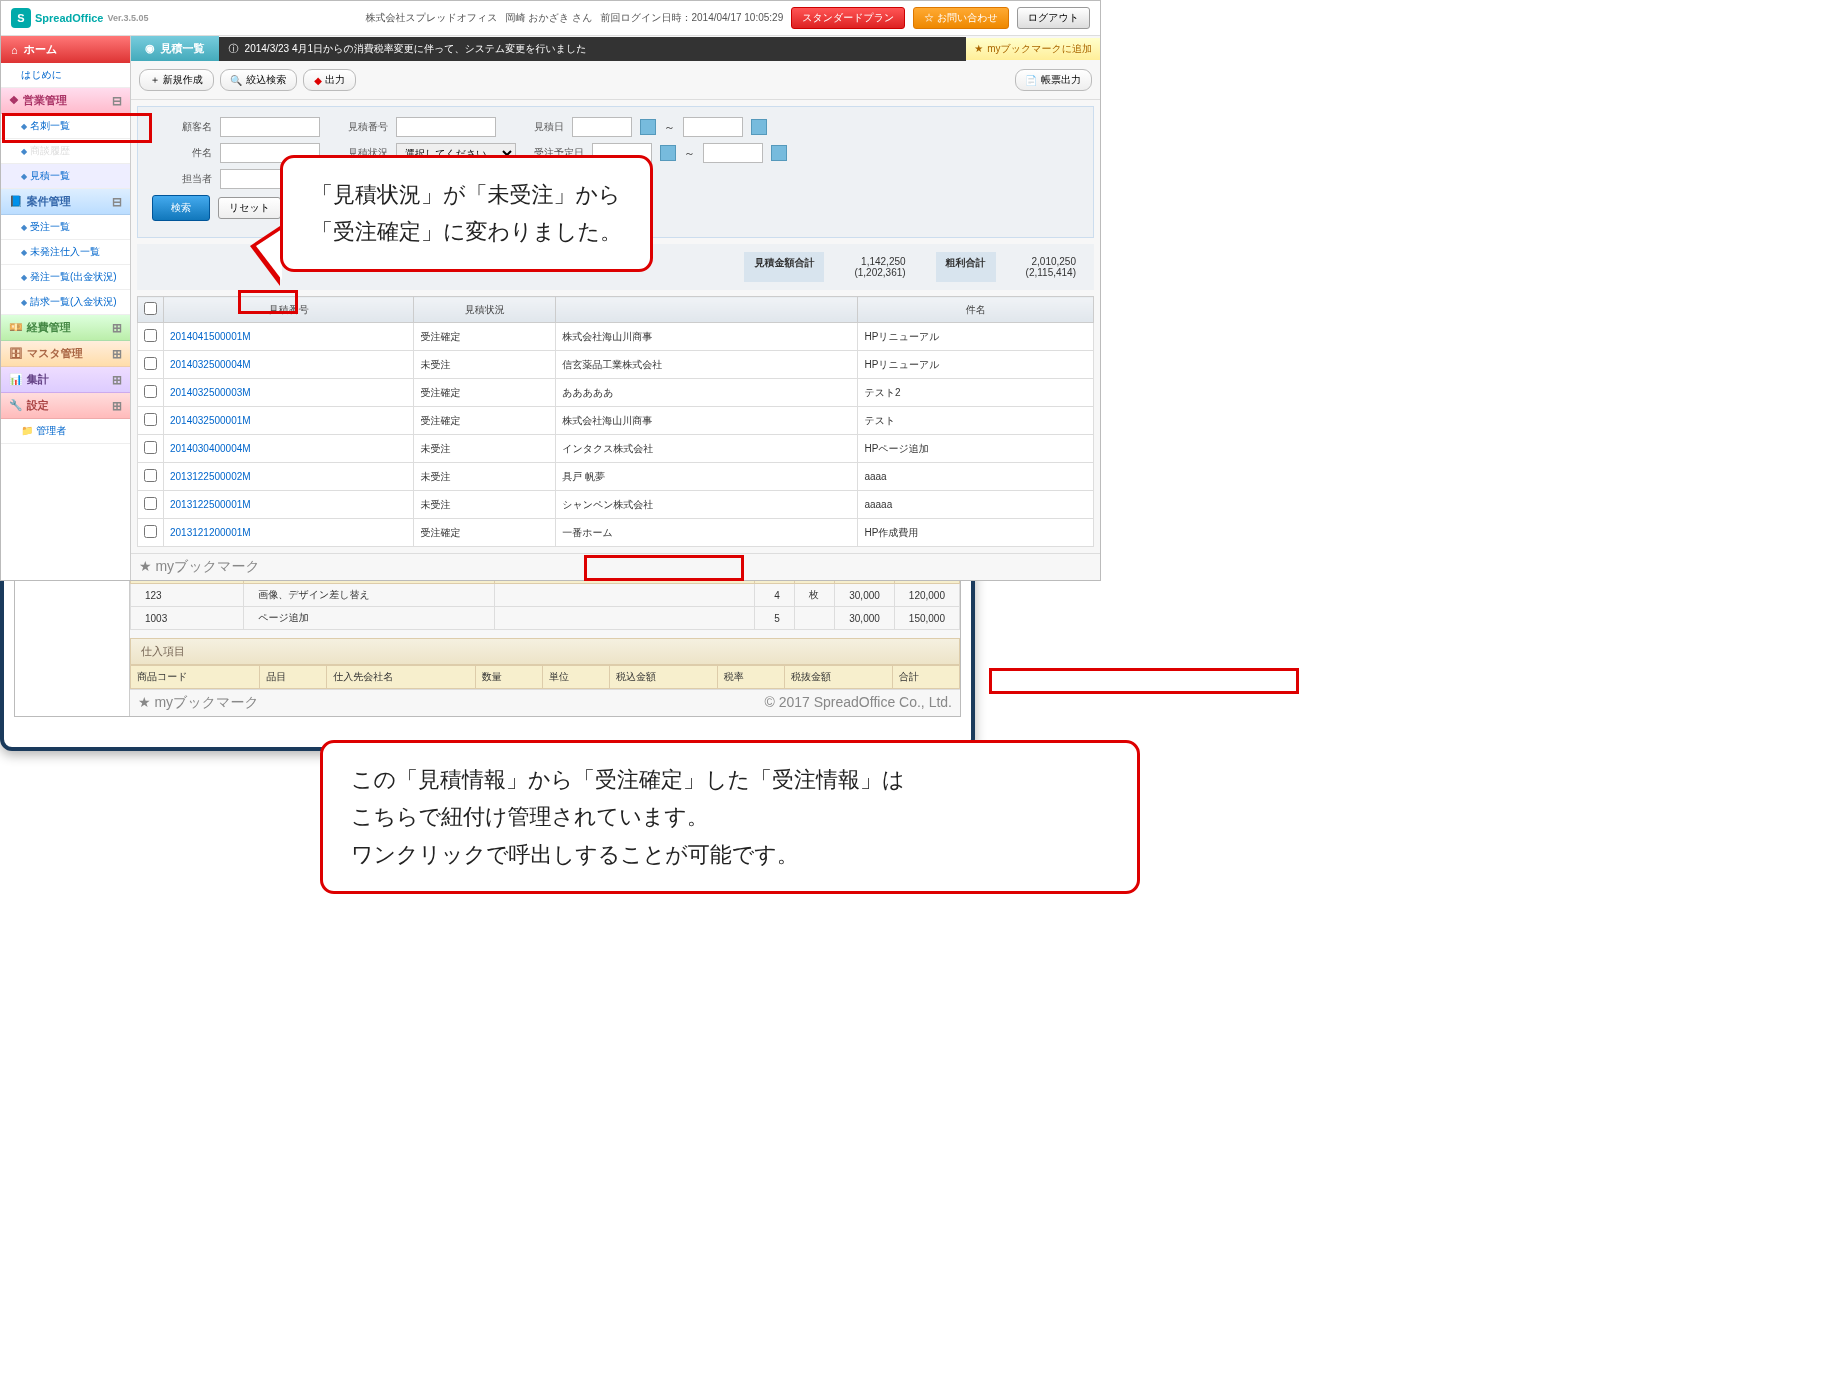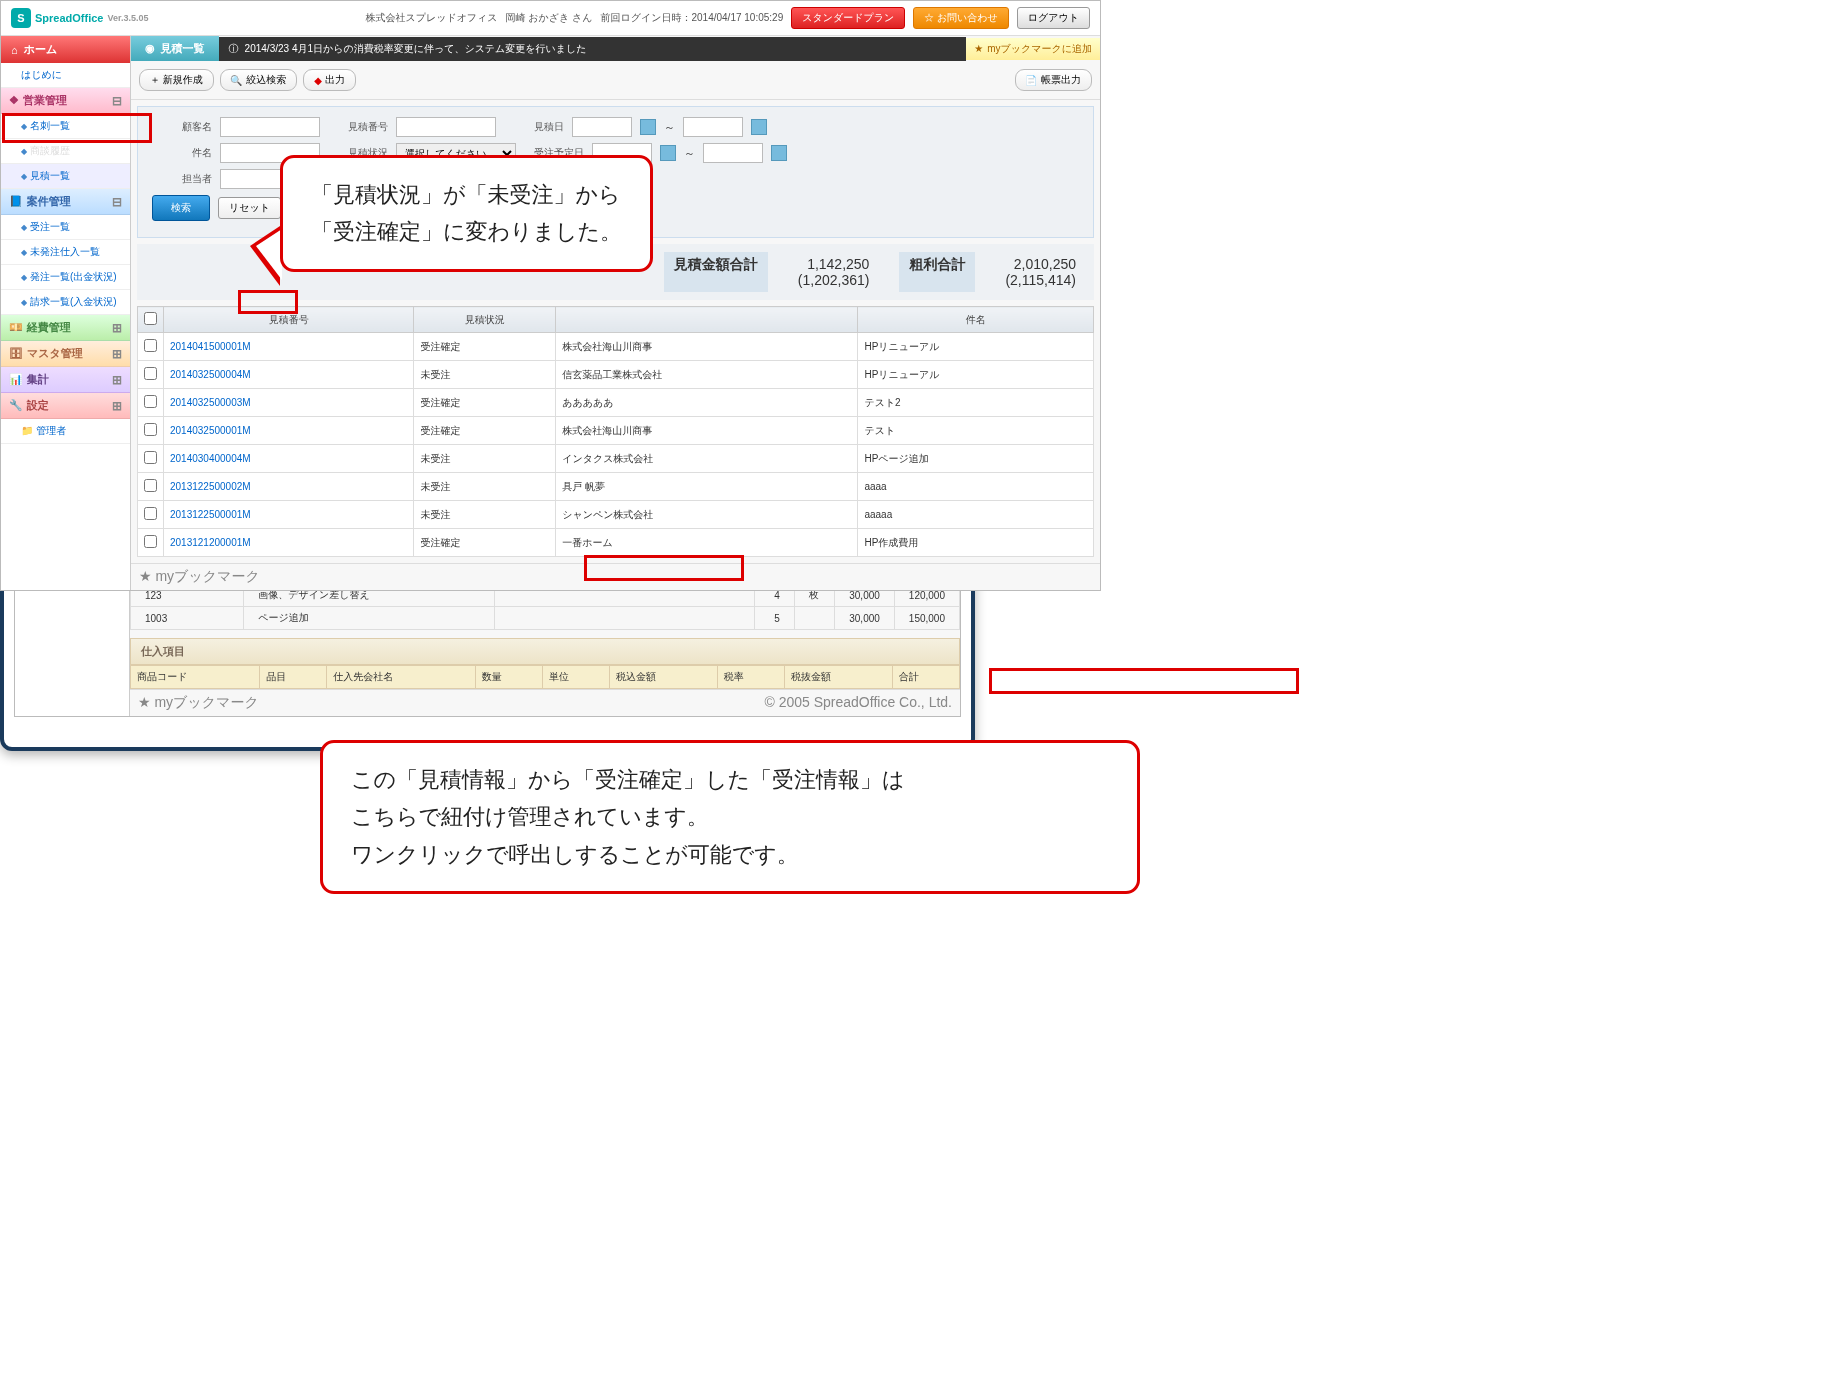--- a/index.html
+++ b/index.html
@@ -35,39 +35,39 @@
 .title-badge{background:linear-gradient(#7cd,#4ab);color:#fff;padding:5px 14px;display:flex;align-items:center;gap:6px;font-weight:bold}
 .notice{flex:1;background:#333;color:#fff;padding:5px 10px;font-size:10px;display:flex;align-items:center;gap:6px}
 .bookmark{background:linear-gradient(#ffc,#fe9);padding:4px 8px;color:#a60;font-size:10px;display:flex;align-items:center;gap:4px}
 .toolbar{display:flex;gap:6px;padding:8px;border-bottom:1px solid #ddd;align-items:center}
 .tb-btn{padding:3px 10px;border:1px solid #bbb;background:linear-gradient(#fff,#eee);border-radius:9px;font-size:10px;cursor:pointer;display:flex;align-items:center;gap:3px}
 .search-panel{background:#eef1f4;padding:10px 14px;border:1px solid #cde;margin:6px}
 .search-row{display:flex;align-items:center;gap:8px;margin-bottom:6px}
 .search-row label{width:60px;text-align:right;color:#555;font-size:10px}
 .search-row input,.search-row select{border:1px solid #bbb;padding:2px 4px;font-size:10px;height:20px}
 .cal{width:16px;height:16px;background:#7bd;display:inline-block;border:1px solid #59b}
-.totals{background:#eef1f4;padding:8px;display:flex;justify-content:flex-end;gap:20px;font-size:14px;margin:0 6px}
+.totals{background:#eef1f4;padding:8px;display:flex;justify-content:flex-end;gap:20px;font-size:10px;margin:0 6px}
 .totals .tlabel{background:#d8e4ee;padding:4px 10px;font-weight:bold}
 .totals .tval{padding:4px 10px;text-align:right}
 table.grid{width:calc(100% - 12px);margin:6px;border-collapse:collapse;background:#fff;font-size:10px}
 table.grid th{background:linear-gradient(#f0f3f6,#e0e6ec);border:1px solid #ccc;padding:5px 6px;font-weight:normal;color:#444}
 table.grid td{border:1px solid #ddd;padding:6px;color:#333}
 table.grid td a{color:#06c;text-decoration:none}
 .red-box{position:absolute;border:3px solid #d00;pointer-events:none;z-index:10}
 .callout{position:absolute;background:#fff;border:3px solid #d00;border-radius:14px;padding:18px 28px;font-size:22px;color:#222;z-index:20;line-height:1.7}
 .callout::after{content:"";position:absolute;width:0;height:0}
 .detail-title{text-align:center;font-size:28px;padding:22px 0;color:#222}
 .detail-panel{background:#fff;margin:6px;border:1px solid #ddd}
 .detail-header{display:flex;padding:8px;border-bottom:1px solid #ddd;gap:30px;font-size:10px}
 .detail-header .dh-label{color:#666;font-weight:bold}
 .detail-header .dh-vals{text-align:right;line-height:1.4}
 .detail-table{width:100%;border-collapse:collapse;font-size:10px}
 .detail-table th{background:#e7edf3;border:1px solid #ccc;padding:5px 8px;text-align:left;font-weight:normal;color:#555;width:70px}
 .detail-table td{border:1px solid #ddd;padding:5px 8px}
-.sec-head{background:linear-gradient(#f5f0e0,#ede4c8);padding:5px 10px;font-weight:bold;color:#765;border:1px solid #dca;margin:8px 0 0 0}
+.sec-head{background:linear-gradient(#f5f0e0,#ede4c8);padding:5px 10px;font-weight:normal;color:#765;border:1px solid #dca;margin:8px 0 0 0}
 .item-table{width:100%;border-collapse:collapse;font-size:10px}
 .item-table th{background:#f7efcd;border:1px solid #dca;padding:4px 6px;font-weight:normal;text-align:left}
 .item-table td{border:1px solid #ddd;padding:4px 14px}
 .footer-bm{padding:4px 8px;color:#888;font-size:14px;border-top:1px solid #ddd;display:flex;justify-content:space-between}
 .home-icon{color:#fff}
 .side-bullet{color:#48c;font-size:8px}
 
 .tail1{position:absolute;left:250px;top:226px;width:40px;height:60px;z-index:19}
 .tail1::before{content:"";position:absolute;border-right:30px solid #d00;border-top:20px solid transparent;border-bottom:40px solid transparent;left:0;top:0}
 .tail1::after{content:"";position:absolute;border-right:26px solid #fff;border-top:17px solid transparent;border-bottom:34px solid transparent;left:6px;top:3px}
@@ -489,21 +489,21 @@
           <th>税込金額</th>
           <th>税率</th>
           <th>税抜金額</th>
           <th>合計</th>
         </tr>
       </tbody>
           </table>
 
       <div class="footer-bm">
             <span>★ <span>myブックマーク</span></span>
-            <span>© 2005 SpreadOffice Co., Ltd.</span>
+            <span>© 2017 SpreadOffice Co., Ltd.</span>
           </div>
     </div>
   </div>
   </div>
 </div>
 
 <div class="red-box" style="left:584px;top:555px;width:160px;height:26px"></div>
 <div class="red-box" style="left:989px;top:668px;width:310px;height:26px"></div>
 
 <div class="callout" style="left:320px;top:740px;width:820px;white-space:pre-line">この「見積情報」から「受注確定」した「受注情報」は

